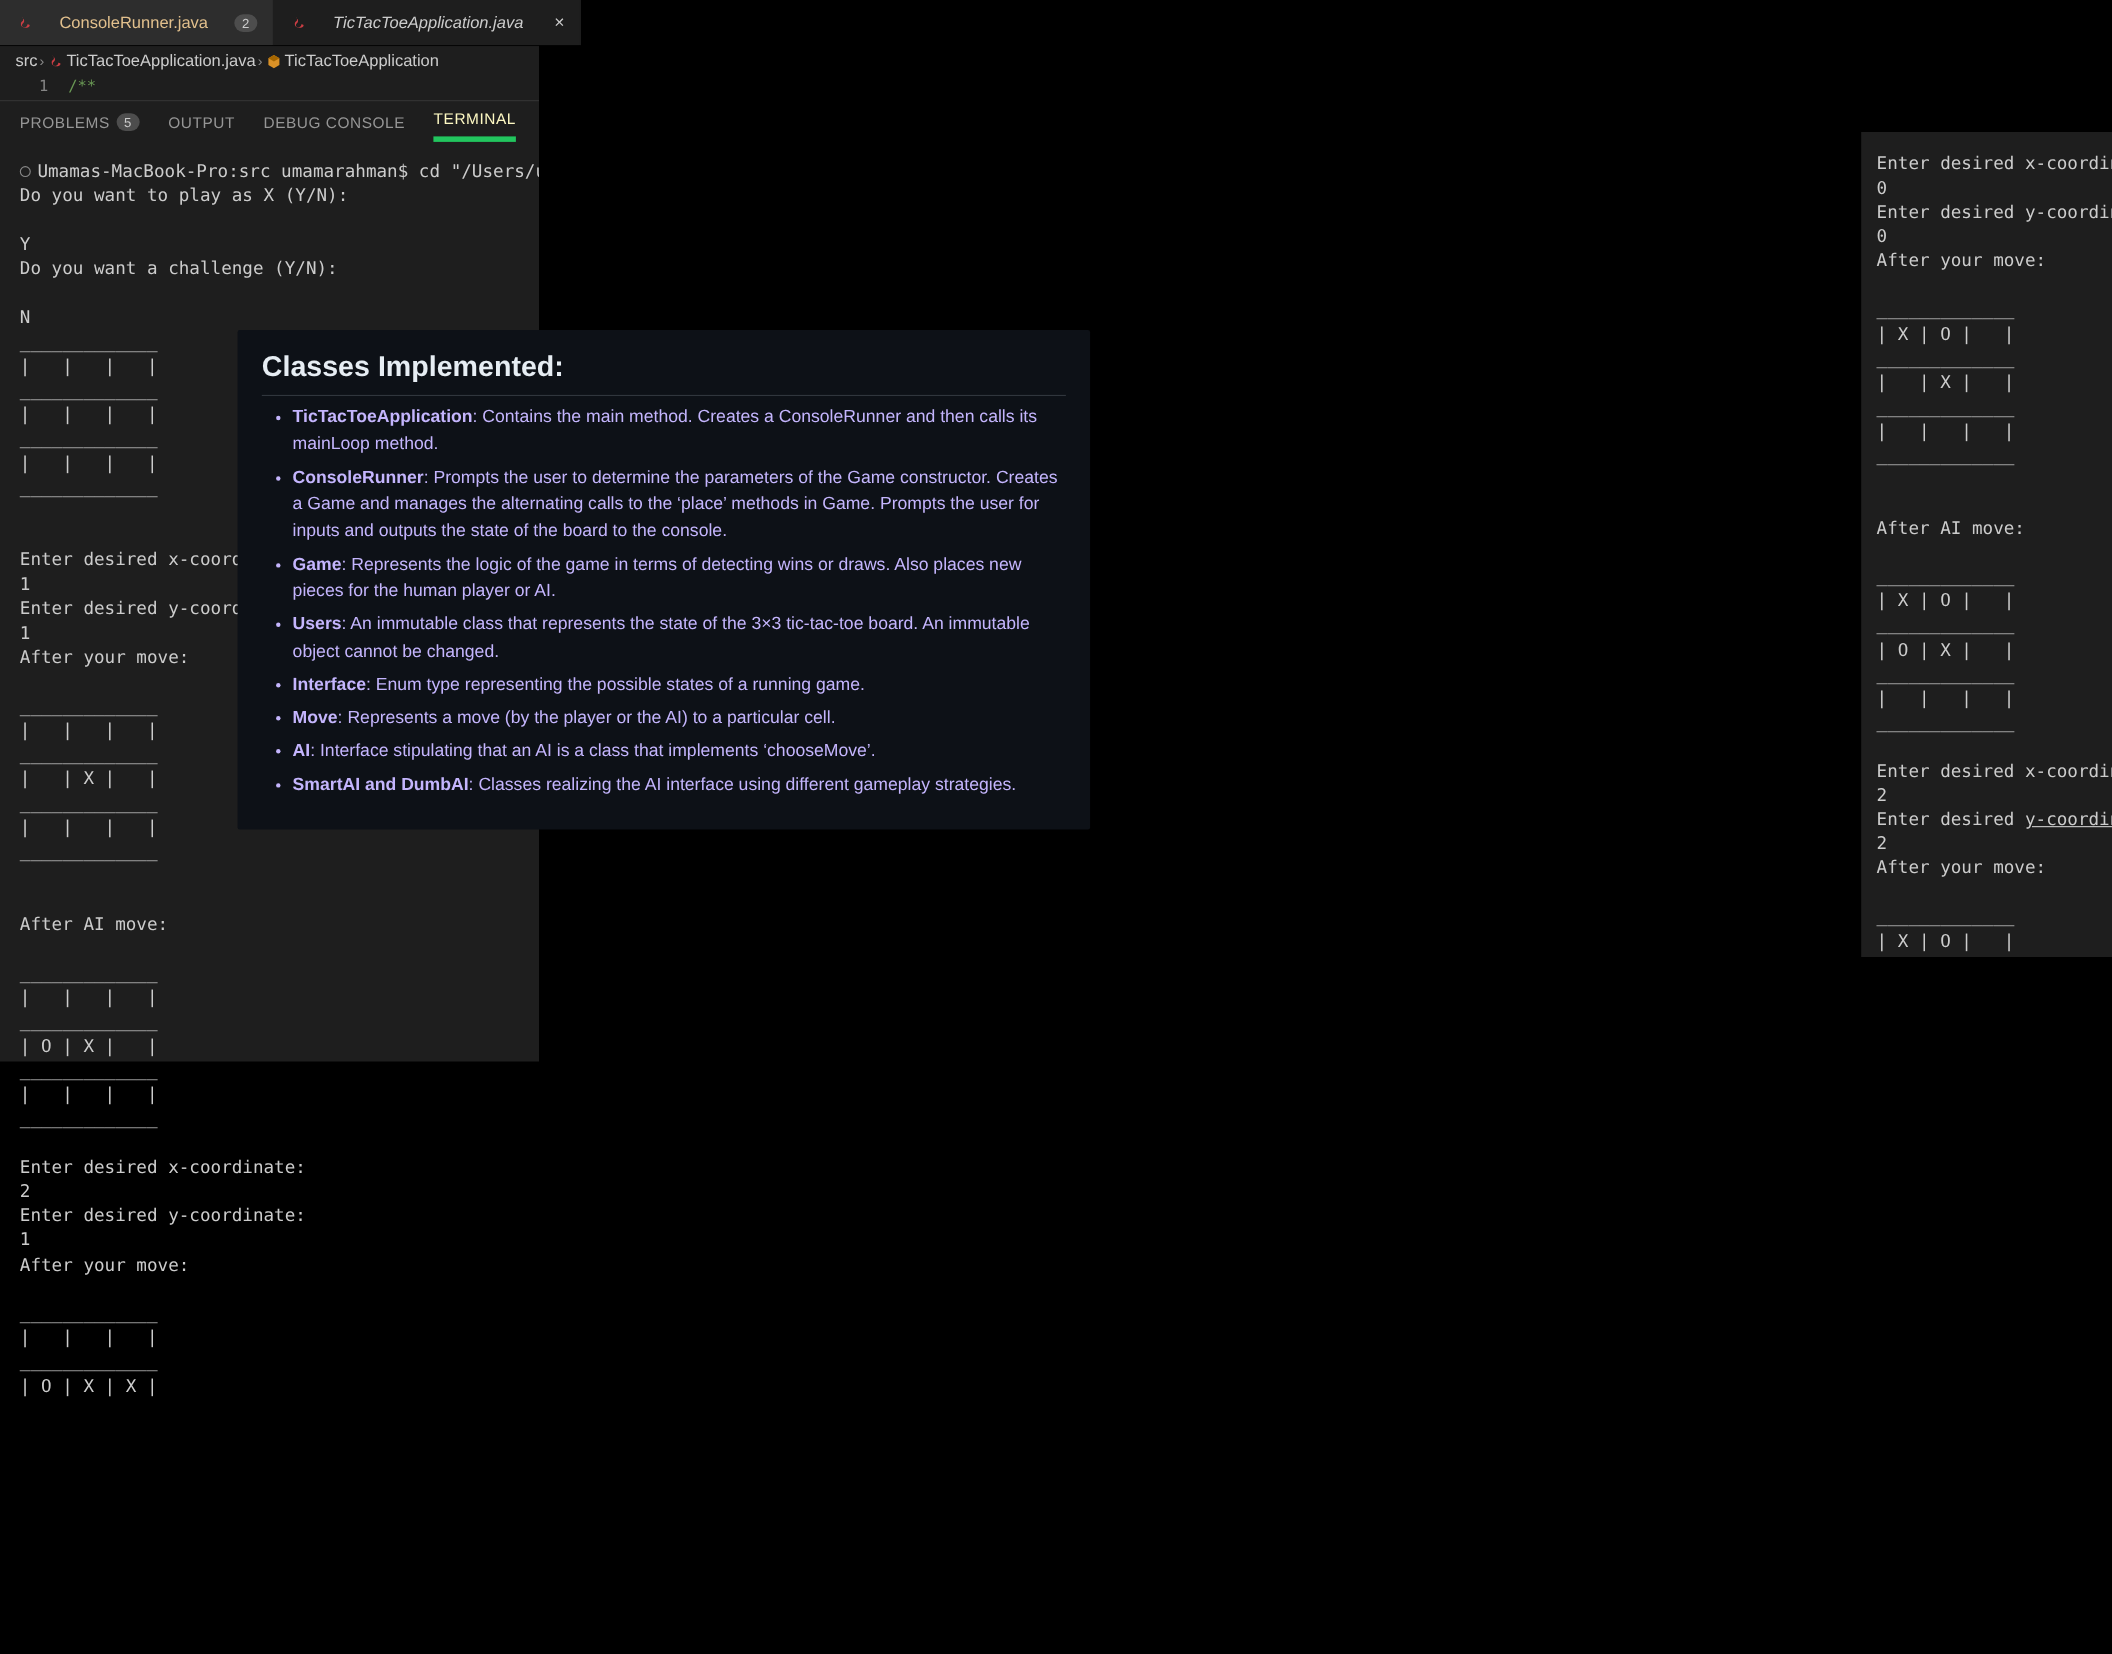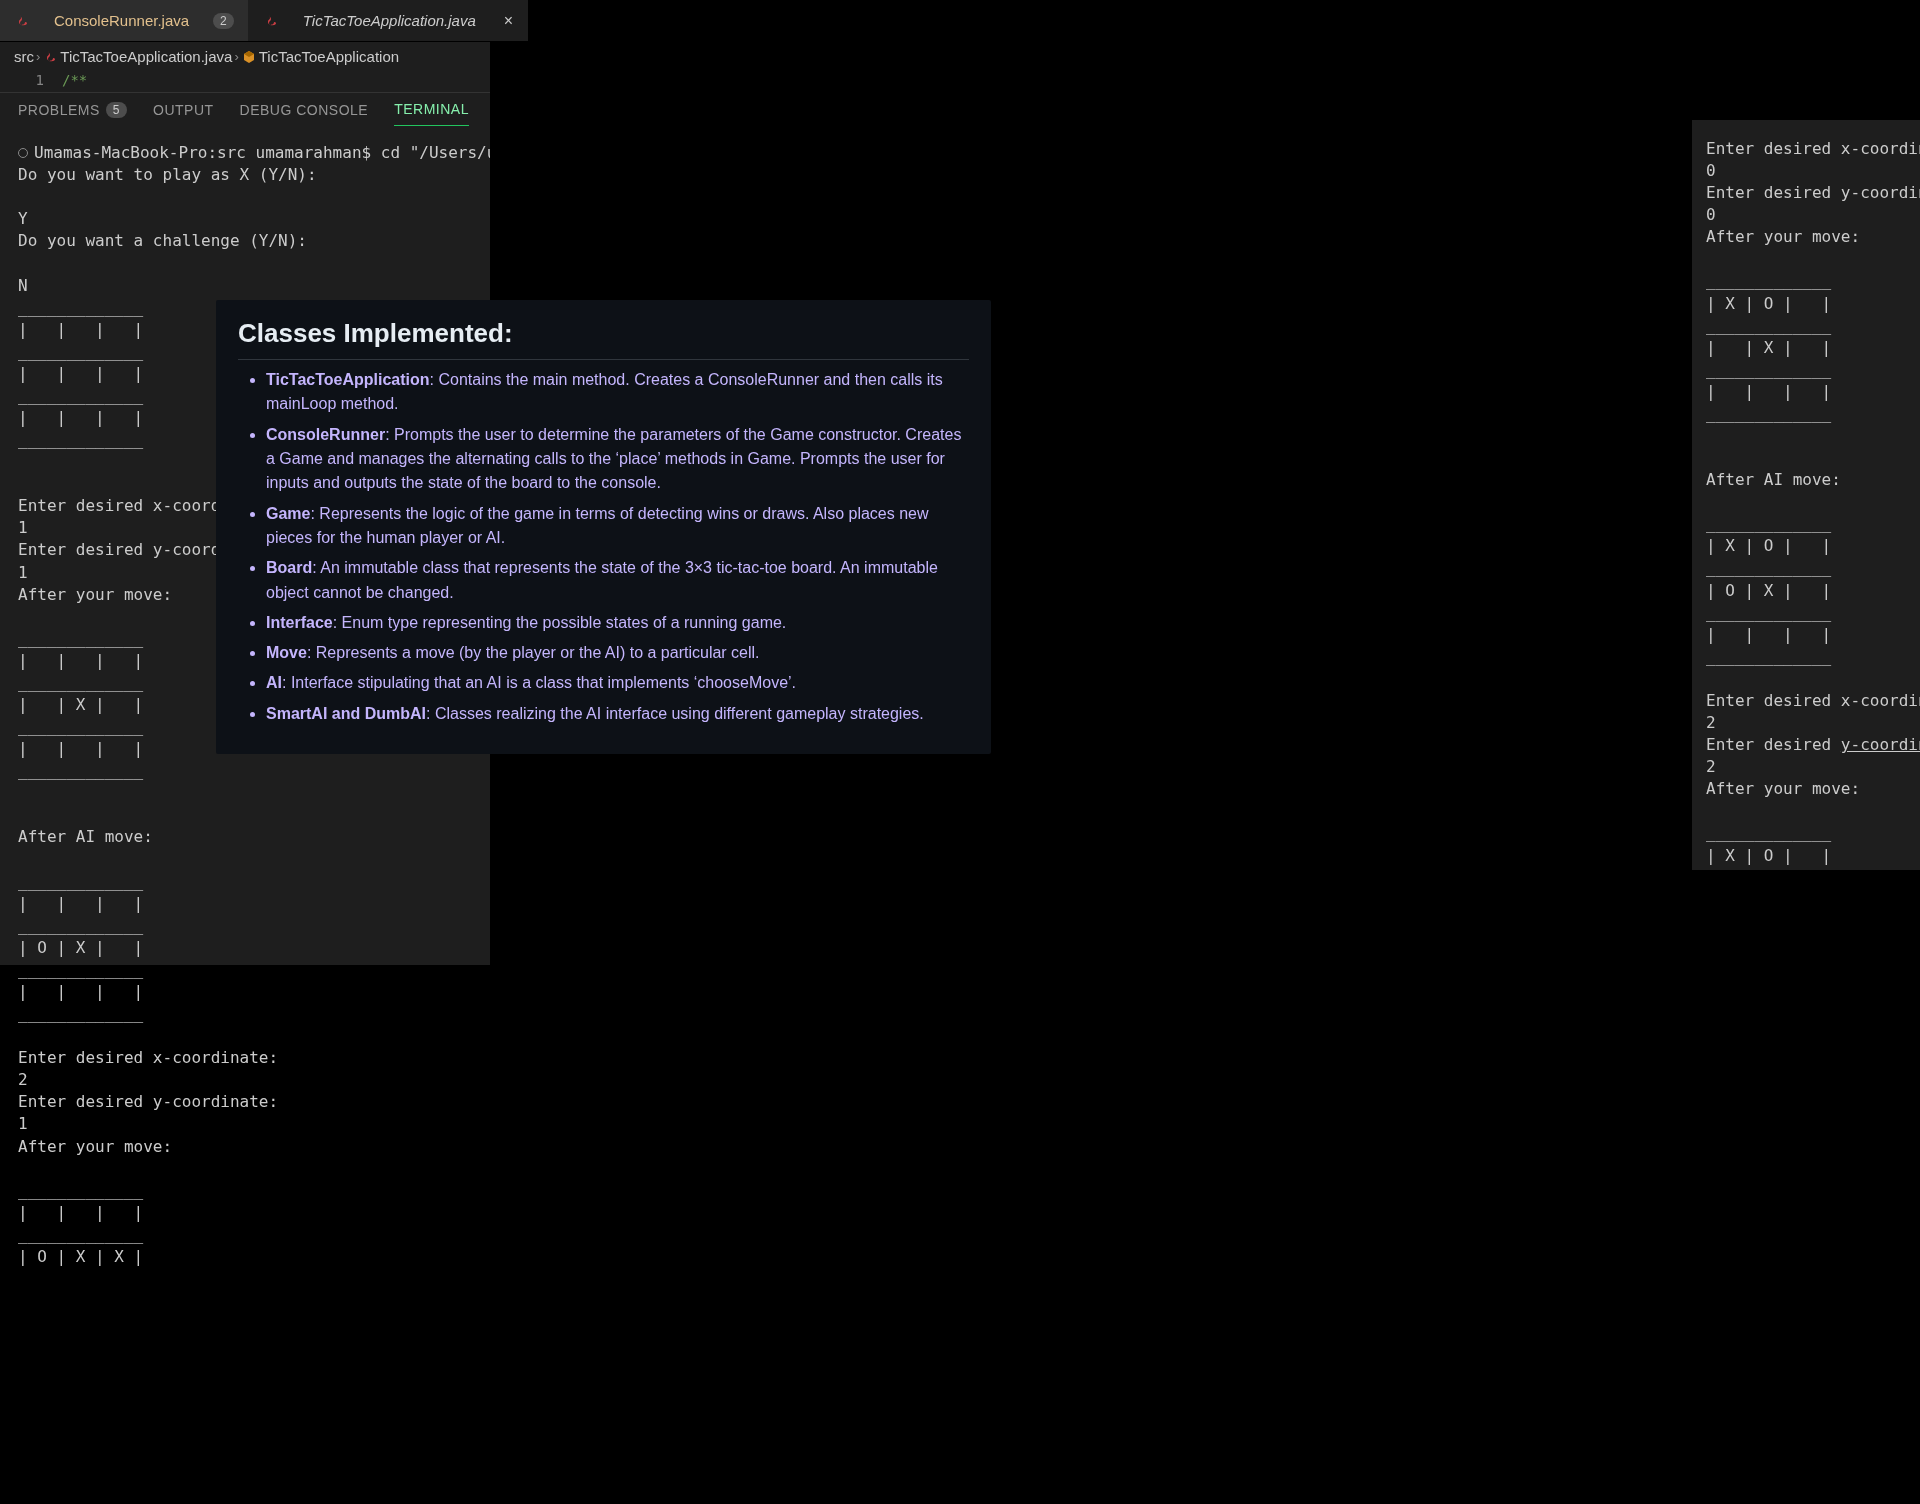--- a/index.html
+++ b/index.html
@@ -93,22 +93,22 @@
     color: #969696;
     letter-spacing: 0.5px;
     border-top: 1px solid #333;
   }
   .bottom-tabs .btab {
     display: flex; align-items: center; gap: 6px;
     padding-bottom: 8px;
     cursor: pointer;
   }
   .bottom-tabs .btab.active {
-    color: #86efac;
-    border-bottom: 1px solid #22c55e;
+    color: #fef9c3;
+    border-bottom: 5px solid #22c55e;
   }
   .bottom-tabs .count {
     background: #4d4d4d;
     color: #ccc;
     border-radius: 10px;
     font-size: 12px;
     padding: 1px 7px;
   }
 
   .terminal-body {
@@ -339,19 +339,19 @@
 
 
 You won!</span></div>
 
 <div class="classes-panel">
   <h2>Classes Implemented:</h2>
   <ul>
     <li><b>TicTacToeApplication</b><span>: Contains the main method. Creates a ConsoleRunner and then calls its mainLoop method.</span></li>
     <li><b>ConsoleRunner</b><span>: Prompts the user to determine the parameters of the Game constructor. Creates a Game and manages the alternating calls to the ‘place’ methods in Game. Prompts the user for inputs and outputs the state of the board to the console.</span></li>
     <li><b>Game</b><span>: Represents the logic of the game in terms of detecting wins or draws. Also places new pieces for the human player or AI.</span></li>
-    <li><b>Board</b><span>: An immutable class that represents the state of the 3×3 tic-tac-toe board. An immutable object cannot be changed.</span></li>
+    <li><b>Users</b><span>: An immutable class that represents the state of the 3×3 tic-tac-toe board. An immutable object cannot be changed.</span></li>
     <li><b>Interface</b><span>: Enum type representing the possible states of a running game.</span></li>
     <li><b>Move</b><span>: Represents a move (by the player or the AI) to a particular cell.</span></li>
     <li><b>AI</b><span>: Interface stipulating that an AI is a class that implements ‘chooseMove’.</span></li>
     <li><b>SmartAI and DumbAI</b><span>: Classes realizing the AI interface using different gameplay strategies.</span></li>
   </ul>
 </div>
 
 </body></html>

